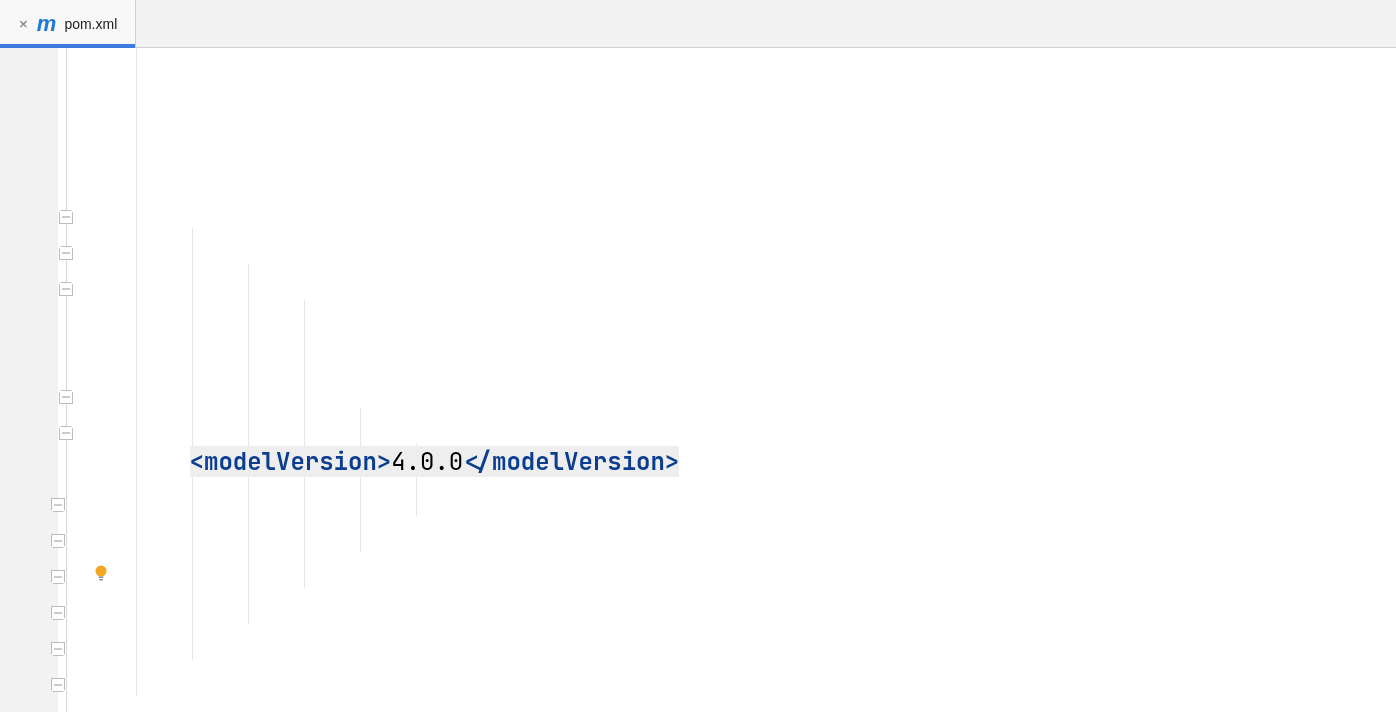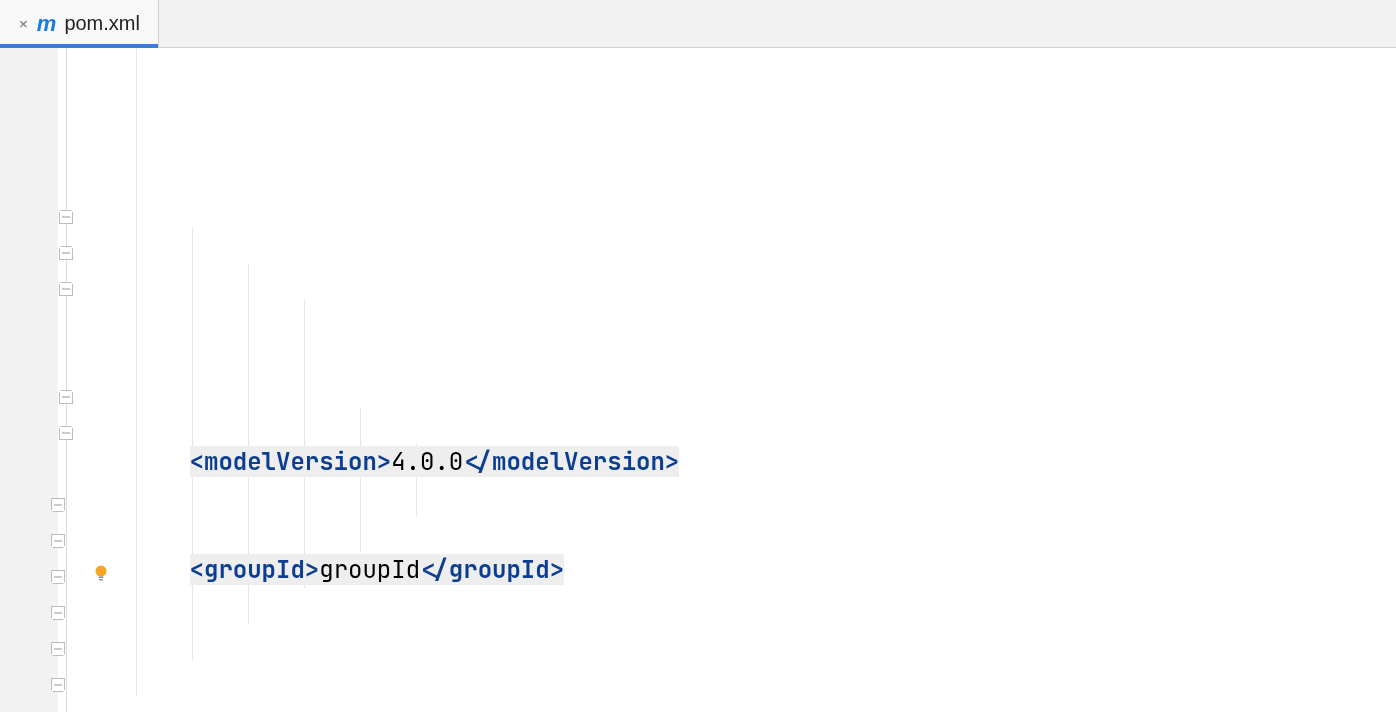--- a/index.html
+++ b/index.html
@@ -3,21 +3,21 @@
 <meta charset="utf-8">
 <style>
   * { box-sizing: border-box; margin: 0; padding: 0; }
   html, body { width: 1396px; height: 712px; font-family: "JetBrains Mono","Menlo","Consolas",monospace; background:#fff; overflow:hidden; }
   .tabbar { height:48px; background:#f2f2f2; border-bottom:1px solid #d0d0d0; display:flex; align-items:stretch; }
   .tab { display:flex; align-items:center; gap:8px; padding:0 18px; background:#f2f2f2; border-right:1px solid #d0d0d0; position:relative; cursor:pointer; }
   .tab.active { background:#f8f8f8; }
   .tab.active::after { content:""; position:absolute; left:0; right:0; bottom:-1px; height:4px; background:#3b7bde; }
   .tab .close { color:#808080; font-size:18px; line-height:1; }
   .tab .ficon { font-weight:900; font-style:italic; color:#1d7bd6; font-size:22px; font-family:"Segoe UI",Arial,sans-serif; }
-  .tab .fname { font-size:20px; color:#222; font-family:"Segoe UI",Arial,sans-serif; }
+  .tab .fname { font-size:14px; color:#222; font-family:"Segoe UI",Arial,sans-serif; }
 
   .editor { display:flex; height:calc(712px - 48px); }
   .gutter { width:128px; background:#fff; position:relative; border-right:0; }
   .gutter .sep { position:absolute; left:0; top:0; bottom:0; width:58px; background:#f2f2f2; }
   .gutter .line { position:absolute; left:66px; top:0; bottom:0; width:1px; background:#d9d9d9; }
   .gutter .icon { position:absolute; width:18px; height:18px; }
   .fold-open, .fold-close { width:14px; height:14px; border:1px solid #bcbcbc; background:#fff; display:block; position:relative; transform:translate(-50%,0); }
   .fold-open::before, .fold-close::before { content:""; position:absolute; left:2px; right:2px; top:50%; height:1px; background:#9a9a9a; transform:translateY(-50%); }
   .fold-open { clip-path: polygon(15% 0,85% 0,100% 20%,100% 100%,0 100%,0 20%); }
   .fold-close { clip-path: polygon(0 0,100% 0,100% 80%,85% 100%,15% 100%,0 80%); }
@@ -94,21 +94,20 @@
     
     <div class="indent" style="left:8px;  top:0;    height:648px;"></div>
     <div class="indent" style="left:64px; top:180px;height:432px;"></div>
     <div class="indent" style="left:120px;top:216px;height:360px;"></div>
     <div class="indent" style="left:176px;top:252px;height:288px;"></div>
     <div class="indent" style="left:232px;top:360px;height:144px;"></div>
     <div class="indent" style="left:288px;top:396px;height:72px;"></div>
 
     
     <div class="row"><span class="txt">    <span class="br">&lt;</span><span class="tag">modelVersion</span><span class="br">&gt;</span><span class="txtv">4.0.0</span><span class="br">&lt;/</span><span class="tag">modelVersion</span><span class="br">&gt;</span></span></div>
-    <div class="row"><span class="txt">    <span class="br">&lt;</span><span class="tag">groupId</span><span class="br">&gt;</span><span class="txtv">groupId</span><span class="br">&lt;/</span><span class="tag">groupId</span><span class="br">&gt;</span></span></div>
     
     
     
     
     
     
     
     
     
     

